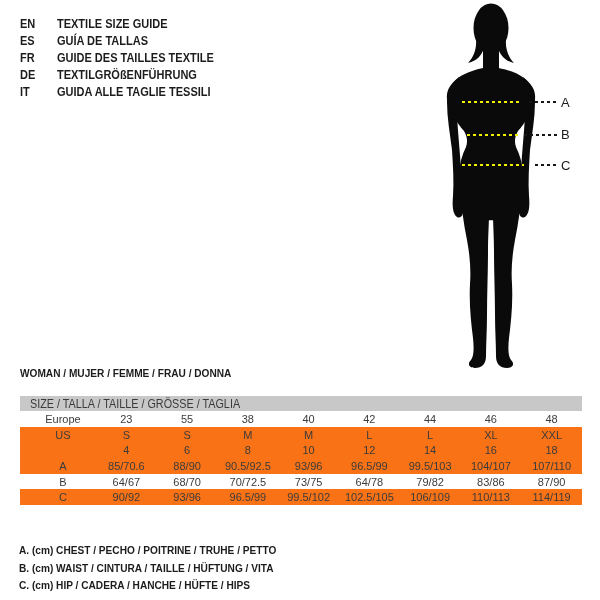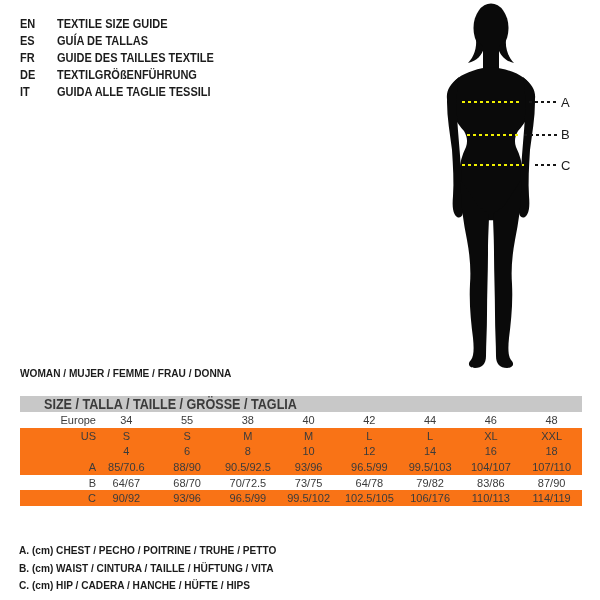--- a/index.html
+++ b/index.html
@@ -32,24 +32,24 @@
 
   
   .section-title { position:absolute; left:20px; top:367px; font-weight:bold; font-size:11.5px;
                    transform:scaleX(0.88); transform-origin:0 0; white-space:nowrap; }
 
   
   .size-table { position:absolute; left:20px; top:396px; width:562px;
                 border-collapse:collapse; table-layout:fixed;
                 font-size:11px; color:#3b3b3b; }
   .size-table td { padding:0; height:15.7px; text-align:center; vertical-align:middle; overflow:hidden; }
-  .size-table td.lbl { text-align:right; padding-left:10px; }
+  .size-table td.lbl { text-align:center; padding-left:10px; }
   .size-table tr.shaded td { background:#f97316; }
-  .size-table tr.hdr td { background:#c8c8c8; height:15px; text-align:left; padding-left:24px;
-                          font-size:14px; color:#3b3b3b;font-weight:bold; }
+  .size-table tr.hdr td { background:#c8c8c8; height:15px; text-align:left; padding-left:10px;
+                          font-size:12px; color:#3b3b3b; }
   .cond { display:inline-block; transform:scaleX(0.9); transform-origin:0 50%; white-space:nowrap; }
 
   
   .legend { position:absolute; left:19px; top:542px; transform:scaleX(0.88); transform-origin:0 0; }
   .legend-line { height:17.5px; line-height:17.5px; font-weight:bold; font-size:11.5px; white-space:nowrap; }
 </style>
 </head>
 <body>
 
 <div class="lang-block" id="lang-block">
@@ -129,21 +129,21 @@
       <col>
   </colgroup>
   <tbody>
     <tr class="hdr">
       <td colspan="9">
         <span class="cond">SIZE / TALLA / TAILLE / GRÖSSE / TAGLIA</span>
       </td>
     </tr>
   <tr>
         <td class="lbl">Europe</td>
-        <td>34</td>
+        <td>23</td>
         <td>55</td>
         <td>38</td>
         <td>40</td>
         <td>42</td>
         <td>44</td>
         <td>46</td>
         <td>48</td>
       </tr>
       <tr class="shaded">
         <td class="lbl">US</td>
@@ -189,21 +189,21 @@
         <td>83/86</td>
         <td>87/90</td>
       </tr>
       <tr class="shaded">
         <td class="lbl">C</td>
         <td>90/92</td>
         <td>93/96</td>
         <td>96.5/99</td>
         <td>99.5/102</td>
         <td>102.5/105</td>
-        <td>106/176</td>
+        <td>106/109</td>
         <td>110/113</td>
         <td>114/119</td>
       </tr>
     </tbody>
 </table>
 
 <div class="legend">
   <div class="legend-line">A. (cm) CHEST / PECHO / POITRINE / TRUHE / PETTO</div>
   <div class="legend-line">B. (cm) WAIST / CINTURA / TAILLE / HÜFTUNG / VITA</div>
   <div class="legend-line">C. (cm) HIP / CADERA / HANCHE / HÜFTE / HIPS</div>

